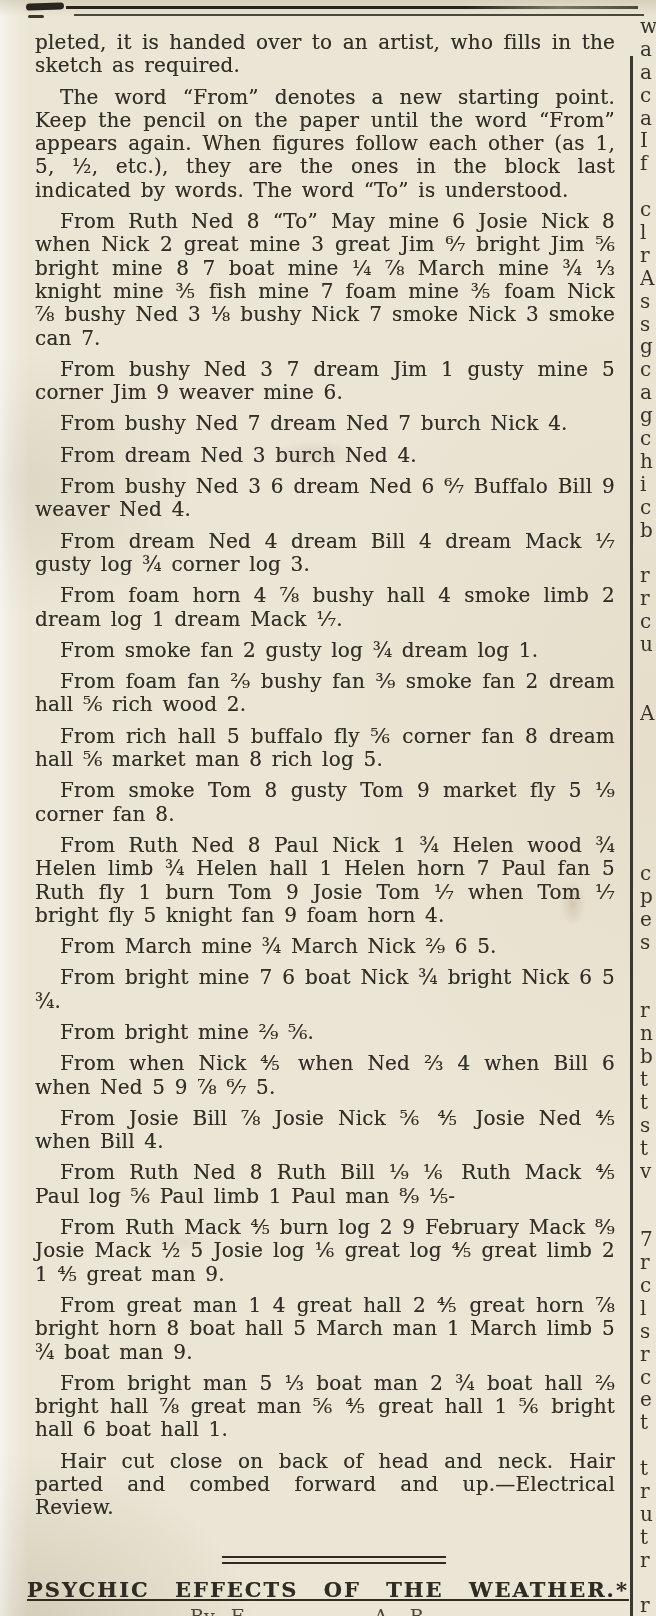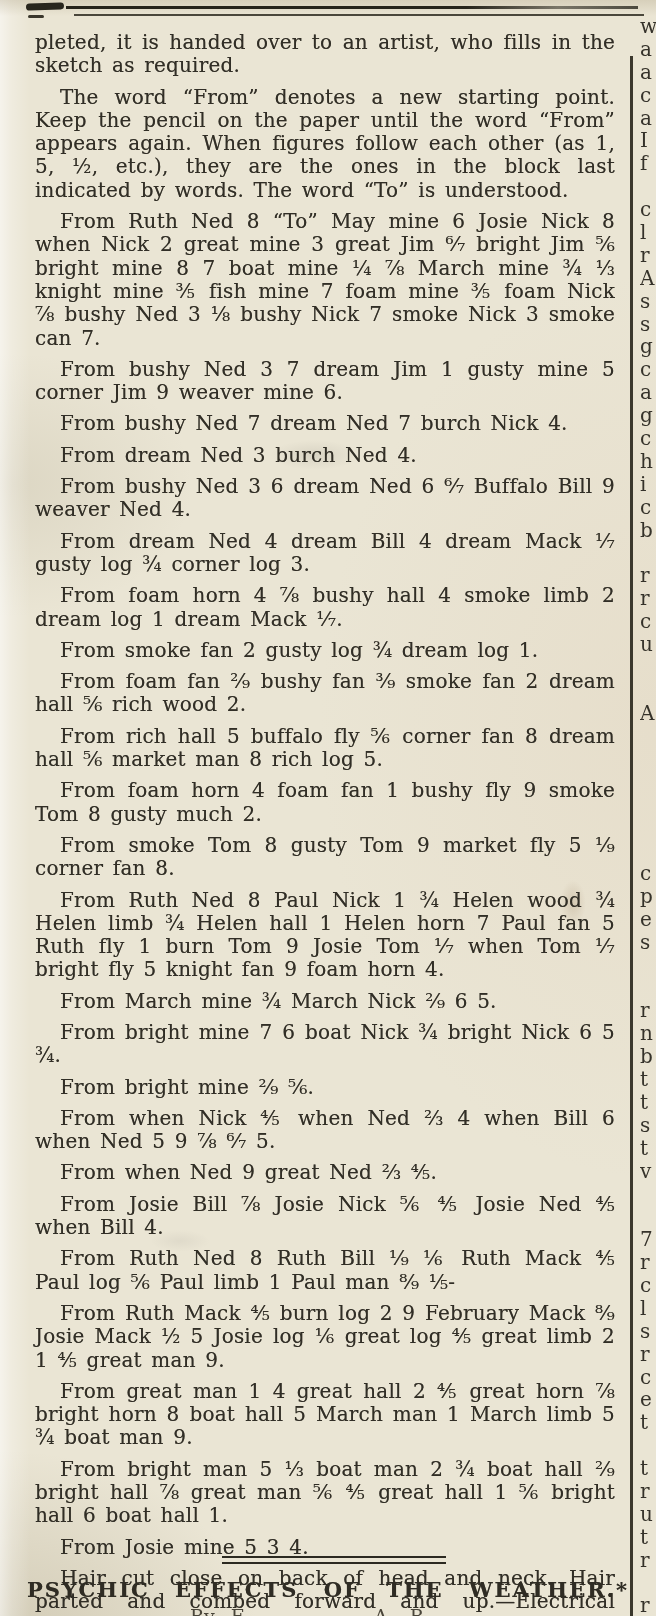--- a/index.html
+++ b/index.html
@@ -36,21 +36,21 @@
   }
   .para{margin:8px;text-indent:25px;}
   .para.noindent{text-indent:0;}
   .para em{font-style:italic;}
   
   .divider{position:absolute;left:222px;top:1556px;width:224px;height:4px;border-top:2px solid #2c2a21;border-bottom:2px solid #2c2a21;}
   .heading{
     position:absolute;left:27px;top:1577px;width:596px;
     text-align:center;font-size:21px;font-weight:bold;
     letter-spacing:2px;word-spacing:16px;white-space:nowrap;
-    color:#2f2c24;text-shadow:0 0 .5px rgba(45,42,32,.6);
+    color:#2f2c24;text-shadow:0 0 .5px rgba(45,42,32,.6);text-decoration:underline;
   }
   .byline{
     position:absolute;left:190px;top:1606px;width:340px;height:10px;
     overflow:hidden;text-align:center;font-size:19px;line-height:20px;
     color:#4a463a;word-spacing:10px;white-space:nowrap;
   }
   
   .stain1{position:absolute;left:560px;top:880px;width:26px;height:46px;background:radial-gradient(ellipse at center, rgba(150,125,90,.25), rgba(150,125,90,0) 70%);}
   .stain2{position:absolute;left:270px;top:440px;width:90px;height:30px;background:radial-gradient(ellipse at center, rgba(200,195,180,.5), rgba(200,195,180,0) 70%);}
   .stain3{position:absolute;left:150px;top:1230px;width:60px;height:22px;background:radial-gradient(ellipse at center, rgba(210,205,190,.45), rgba(210,205,190,0) 70%);}
@@ -76,34 +76,31 @@
         <p class="para"><span class="t">From Ruth Ned 8 “To” May mine 6 Josie Nick 8 when Nick 2 great mine 3 great Jim ⁶⁄₇ bright Jim ⅚ bright mine 8 7 boat mine ¼ ⅞ March mine ¾ ⅓ knight mine ⅗ fish mine 7 foam mine ⅗ foam Nick ⅞ bushy Ned 3 ⅛ bushy Nick 7 smoke Nick 3 smoke can 7.</span></p>
         <p class="para"><span class="t">From bushy Ned 3 7 dream Jim 1  gusty mine 5 corner Jim 9 weaver mine 6.</span></p>
         <p class="para"><span class="t">From bushy Ned 7 dream Ned 7 burch Nick 4.</span></p>
         <p class="para"><span class="t">From dream Ned 3 burch Ned 4.</span></p>
         <p class="para"><span class="t">From bushy Ned 3 6 dream Ned 6 ⁶⁄₇ Buffalo Bill 9 weaver Ned 4.</span></p>
         <p class="para"><span class="t">From dream Ned 4 dream Bill 4 dream Mack ¹⁄₇ gusty log ¾ corner log 3.</span></p>
         <p class="para"><span class="t">From foam horn 4 ⅞ bushy hall 4 smoke limb 2 dream log 1 dream Mack ¹⁄₇.</span></p>
         <p class="para"><span class="t">From smoke fan 2 gusty log ¾ dream log 1.</span></p>
         <p class="para"><span class="t">From foam fan ²⁄₉ bushy fan ³⁄₉ smoke fan 2 dream hall ⅚ rich wood 2.</span></p>
         <p class="para"><span class="t">From rich hall 5 buffalo fly ⅚ corner fan 8 dream hall ⅚ market man 8 rich log 5.</span></p>
-        <p class="para"><span class="t">From foam horn 4 foam fan 1 bushy fly 9 smoke Tom 8 gusty much 2.</span></p>
         <p class="para"><span class="t">From smoke Tom 8 gusty Tom 9  market fly 5 ¹⁄₉ corner fan 8.</span></p>
         <p class="para"><span class="t">From Ruth Ned 8 Paul Nick 1 ¾ Helen wood ¾ Helen limb ¾ Helen hall 1 Helen horn 7 Paul fan 5 Ruth fly 1 burn Tom 9 Josie Tom ¹⁄₇ when Tom ¹⁄₇ bright fly 5 knight fan 9 foam horn 4.</span></p>
         <p class="para"><span class="t">From March mine ¾ March Nick ²⁄₉ 6 5.</span></p>
         <p class="para"><span class="t">From bright mine 7 6 boat Nick ¾ bright Nick 6 5 ¾.</span></p>
         <p class="para"><span class="t">From bright mine ²⁄₉ ⅚.</span></p>
         <p class="para"><span class="t">From when Nick ⅘ when Ned ⅔ 4 when Bill 6 when Ned 5 9 ⅞ ⁶⁄₇ 5.</span></p>
-        <p class="para"><span class="t">From when Ned 9 great Ned ⅔ ⅘.</span></p>
         <p class="para"><span class="t">From Josie Bill ⅞ Josie Nick ⅚ ⅘ Josie Ned ⅘ when Bill 4.</span></p>
         <p class="para"><span class="t">From Ruth Ned 8 Ruth Bill ¹⁄₉ ⅙ Ruth Mack ⅘ Paul log ⅚ Paul limb 1 Paul man ⁸⁄₉ ⅕-</span></p>
         <p class="para"><span class="t">From Ruth Mack ⅘ burn log 2 9 February Mack ⁸⁄₉ Josie Mack ½ 5 Josie log ⅙ great log ⅘ great limb 2 1 ⅘ great man 9.</span></p>
         <p class="para"><span class="t">From great man 1 4 great hall 2 ⅘ great horn ⅞ bright horn 8 boat hall 5 March man 1 March limb 5 ¾ boat man 9.</span></p>
         <p class="para"><span class="t">From bright man 5 ⅓ boat man 2 ¾ boat hall ²⁄₉ bright hall ⅞ great man ⅚ ⅘ great hall 1 ⅚ bright hall 6 boat hall 1.</span></p>
-        <p class="para"><span class="t">From Josie mine 5 3 4.</span></p>
         <p class="para"><span class="t">Hair cut close on back of head and neck.  Hair parted and combed forward and up.—Electrical Review.</span></p>
       </div>
   </div>
 
   <div class="divider"></div>
   <div class="heading">PSYCHIC EFFECTS OF THE WEATHER.*</div>
   <div class="byline">By F—————— A. B——————</div>
 
   <div class="col-rule"></div>
   <div class="right-sliver">

